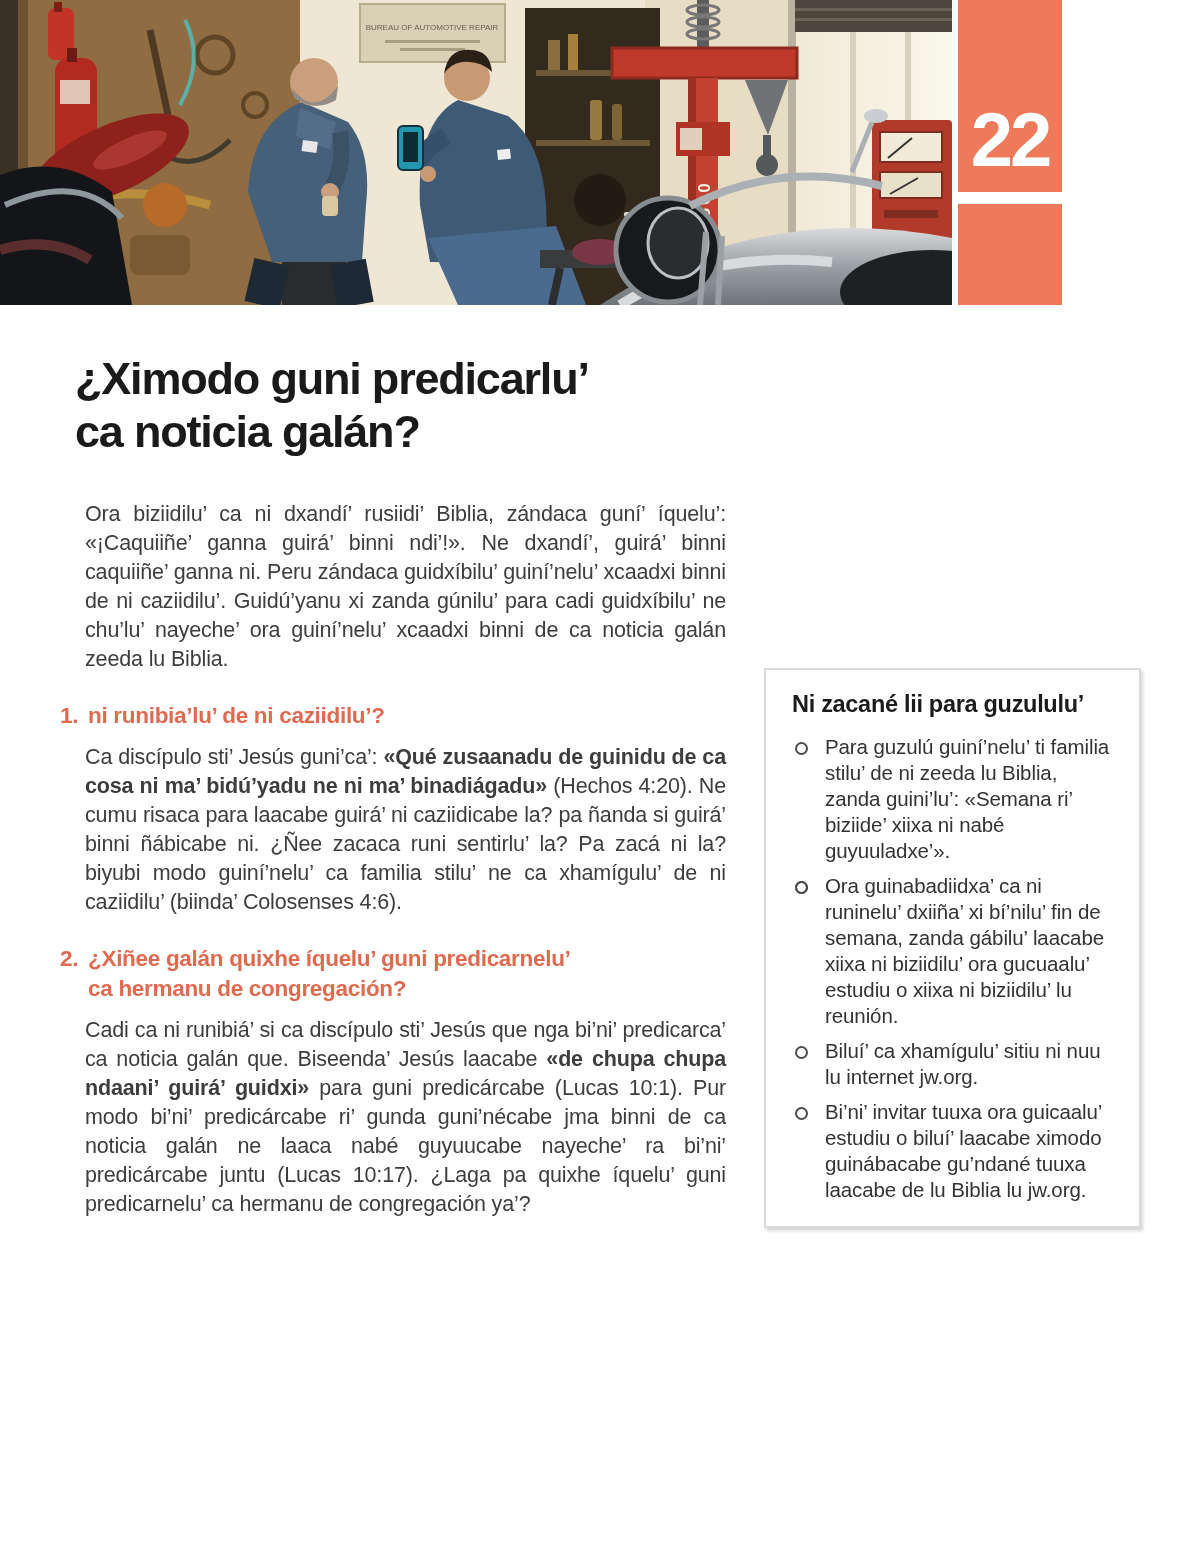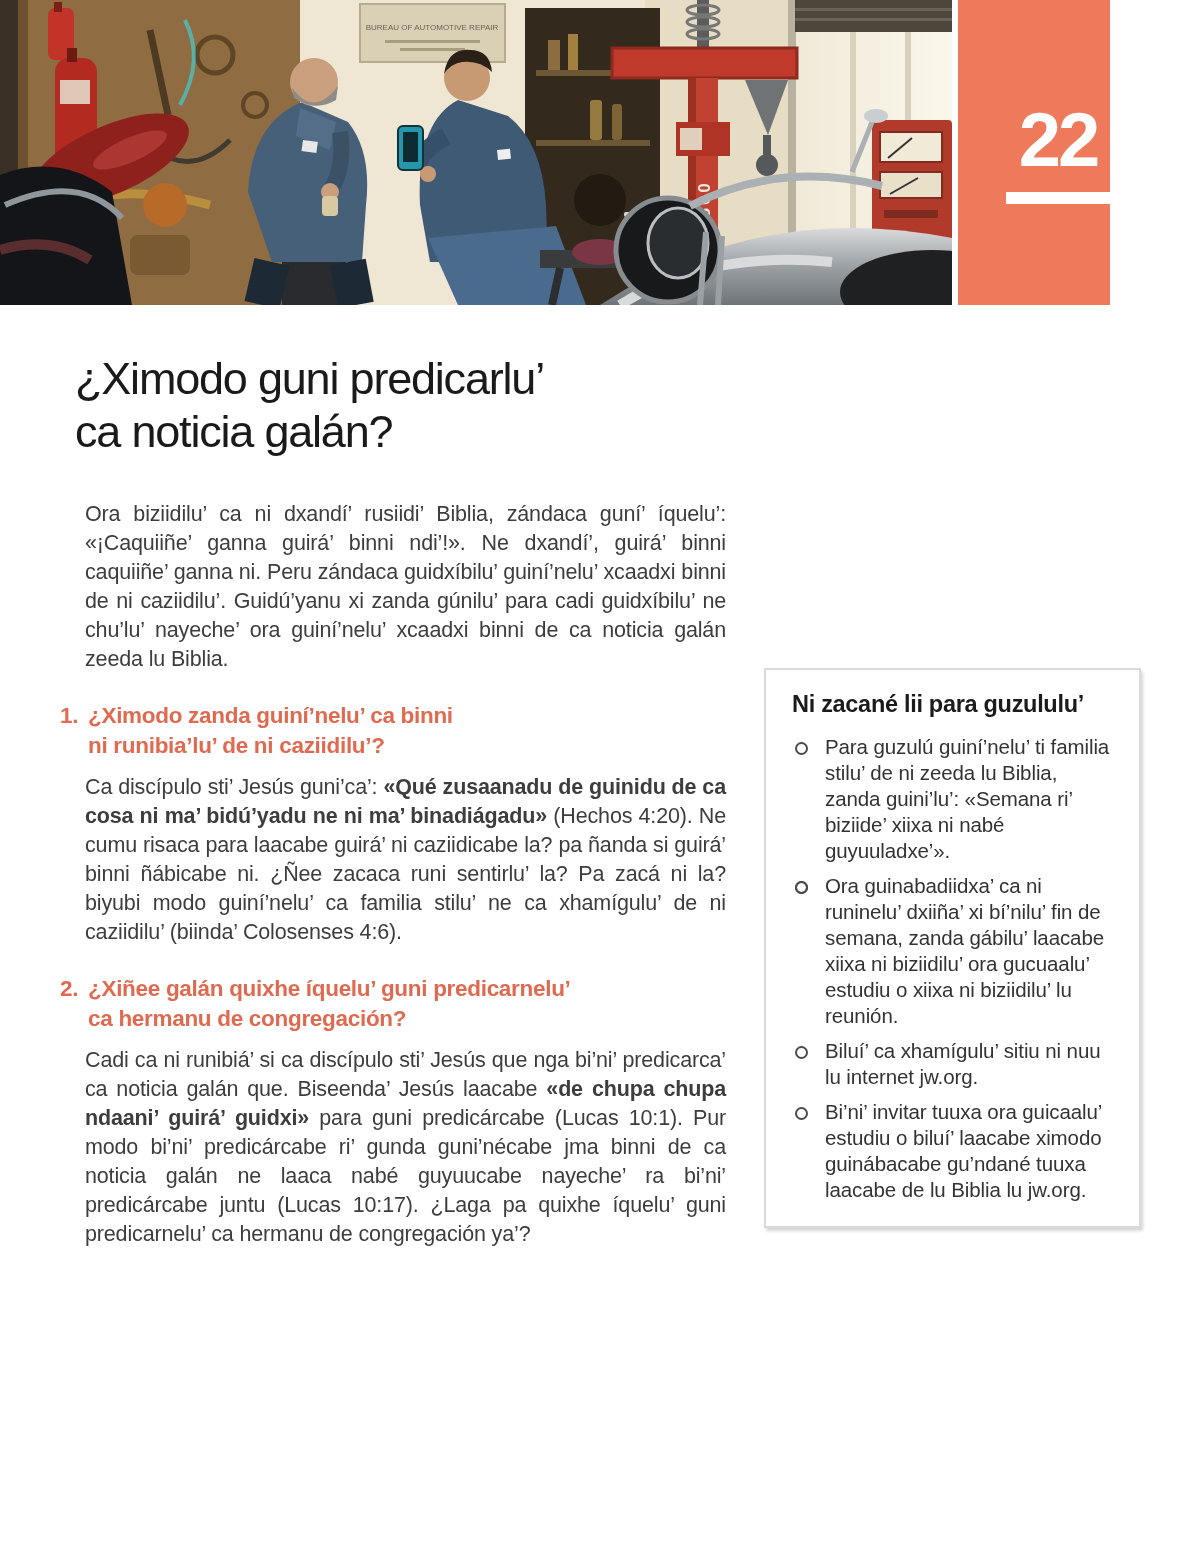--- a/index.html
+++ b/index.html
@@ -16,21 +16,21 @@
   .chapter-badge {
     flex:1; display:flex; flex-direction:column; align-items:center; justify-content:center;
     color:#ffffff;
   }
   .chapter-number { font-size:76px; font-weight:bold; line-height:1; letter-spacing:-3px; }
   .chapter-underline { width:104px; height:12px; background:#ffffff; margin-top:14px; }
 
   
   .article-title {
     position:absolute; left:75px; top:352px; margin:0;
-    font-size:45px; line-height:53px; font-weight:normal; letter-spacing:-1.2px;
+    font-size:45px; line-height:53px; font-weight:bold; letter-spacing:-1.2px;
     color:#1a1a1a;
   }
 
   
   .main-col { position:absolute; left:85px; top:500px; width:641px; }
   .body-par {
     margin:0; font-size:21.5px; line-height:29px; text-align:justify;
     color:#3d3d3d; letter-spacing:-0.15px;
   }
   .body-par .b { font-weight:bold; }
@@ -218,38 +218,37 @@
         <path d="M690,206 Q780,160 882,186" stroke="#aab0b4" stroke-width="8" fill="none"></path>
         <path d="M852,172 L872,122" stroke="#aab0b4" stroke-width="5"></path>
         <ellipse cx="876" cy="116" rx="12" ry="7" fill="#caced1"></ellipse>
         <path d="M706,232 L700,305 M722,236 L718,305" stroke="#9aa0a3" stroke-width="6"></path>
         <ellipse cx="932" cy="292" rx="92" ry="42" fill="#1e2022"></ellipse>
       </g>
     </svg>
 
     <div class="hero-gap"></div>
 
-    <div class="chapter-badge" style="background: rgb(238, 122, 91); padding-left: 48px;">
+    <div class="chapter-badge" style="background: rgb(238, 122, 91);">
       <div class="chapter-number">22</div>
       <div class="chapter-underline"></div>
     </div>
   </div>
 
   <h1 class="article-title">
     <span class="q-line">¿Ximodo guni predicarlu’</span>
     <span class="q-line">ca noticia galán?</span>
   </h1>
 
   <div class="main-col">
 
     <p class="body-par" style="color: rgb(61, 61, 61);">Ora biziidilu’ ca ni dxandí’ rusiidi’ Biblia, zándaca guní’ íquelu’: «¡Caquiiñe’ ganna guirá’ binni ndi’!». Ne dxandí’, guirá’ binni caquiiñe’ ganna ni. Peru zándaca guidxíbilu’ guiní’nelu’ xcaadxi binni de ni caziidilu’. Guidú’yanu xi zanda gúnilu’ para cadi guidxíbilu’ ne chu’lu’ nayeche’ ora guiní’nelu’ xcaadxi binni de ca noticia galán zeeda lu Biblia.</p>
 
     <div class="question" style="color: rgb(223, 106, 79);">
       <span class="q-num">1.</span>
-      <span class="q-line">¿Ximodo zanda guiní’nelu’ ca binni</span>
       <span class="q-line">ni runibia’lu’ de ni caziidilu’?</span>
     </div>
 
     <p class="body-par" style="color: rgb(61, 61, 61);"><span>Ca discípulo sti’ Jesús guni’ca’: </span><span class="b">«Qué zusaanadu de guinidu de ca cosa ni ma’ bidú’yadu ne ni ma’ binadiágadu»</span><span> (Hechos 4:20). Ne cumu risaca para laacabe guirá’ ni caziidicabe la? pa ñanda si guirá’ binni ñábicabe ni. ¿Ñee zacaca runi sentirlu’ la? Pa zacá ni la? biyubi modo guiní’nelu’ ca familia stilu’ ne ca xhamígulu’ de ni caziidilu’ (biinda’ Colosenses 4:6).</span></p>
 
     <div class="question" style="color: rgb(223, 106, 79);">
       <span class="q-num">2.</span>
       <span class="q-line">¿Xiñee galán quixhe íquelu’ guni predicarnelu’</span>
       <span class="q-line">ca hermanu de congregación?</span>
     </div>

